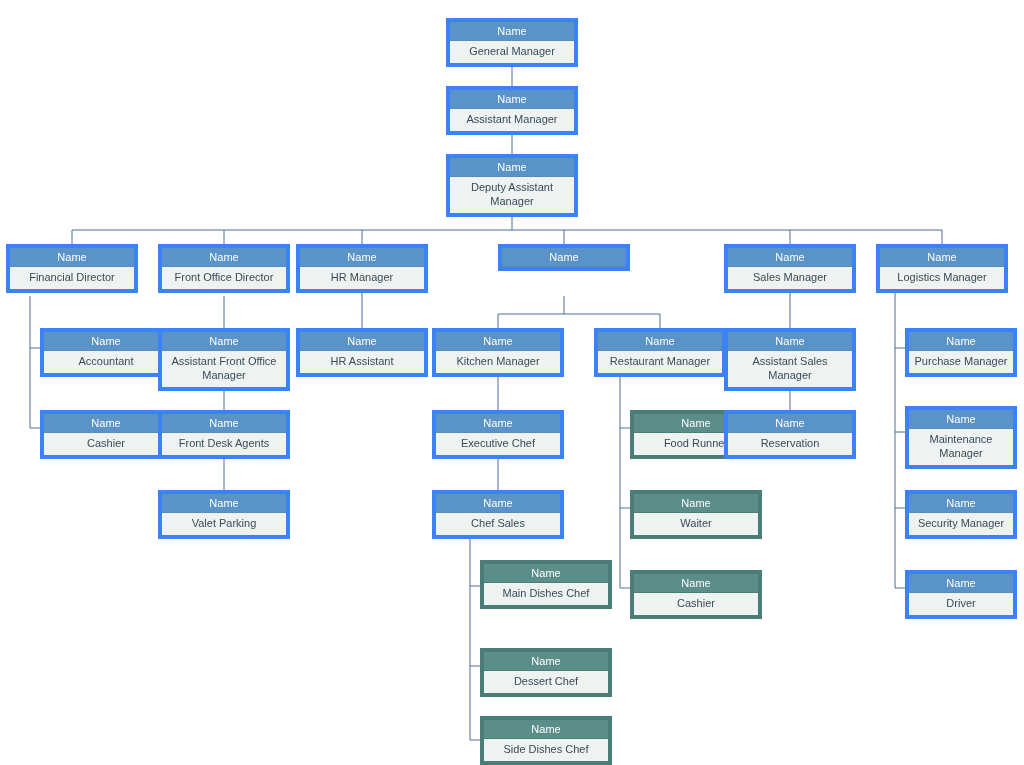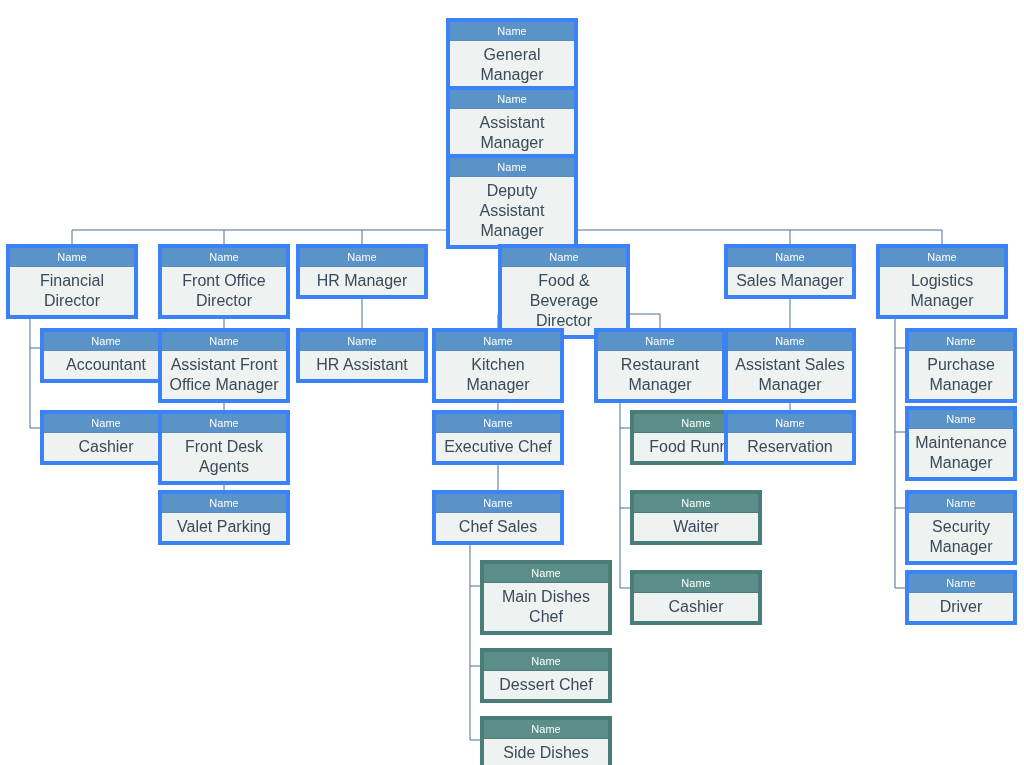--- a/index.html
+++ b/index.html
@@ -27,21 +27,21 @@
   .node .hdr {
     background: #5a93c7;
     color: #fff;
     font-size: 11px;
     text-align: center;
     padding: 3px 2px;
     border-bottom: 1px solid #5a8bbd;
   }
   .node .role {
     color: #3a4a58;
-    font-size: 16px;
+    font-size: 11px;
     text-align: center;
     padding: 4px 3px;
     line-height: 1.25;
     min-height: 16px;
   }
   .node.teal { border-color: #4a7d78; }
   .node.teal .hdr { background: #5b8e89; border-bottom-color:#4a7d78; }
 </style>
 </head>
 <body>
@@ -121,21 +121,20 @@
 <div class="node" style="left:158px; top:244px;">
   <div class="hdr">Name</div>
   <div class="role">Front Office Director</div>
 </div>
 <div class="node" style="left:296px; top:244px;">
   <div class="hdr">Name</div>
   <div class="role">HR Manager</div>
 </div>
 <div class="node" style="left:498px; top:244px;">
   <div class="hdr">Name</div>
-  <div class="role">Food &amp; Beverage Director</div>
 </div>
 <div class="node" style="left:724px; top:244px;">
   <div class="hdr">Name</div>
   <div class="role">Sales Manager</div>
 </div>
 <div class="node" style="left:876px; top:244px;">
   <div class="hdr">Name</div>
   <div class="role">Logistics Manager</div>
 </div>
 

